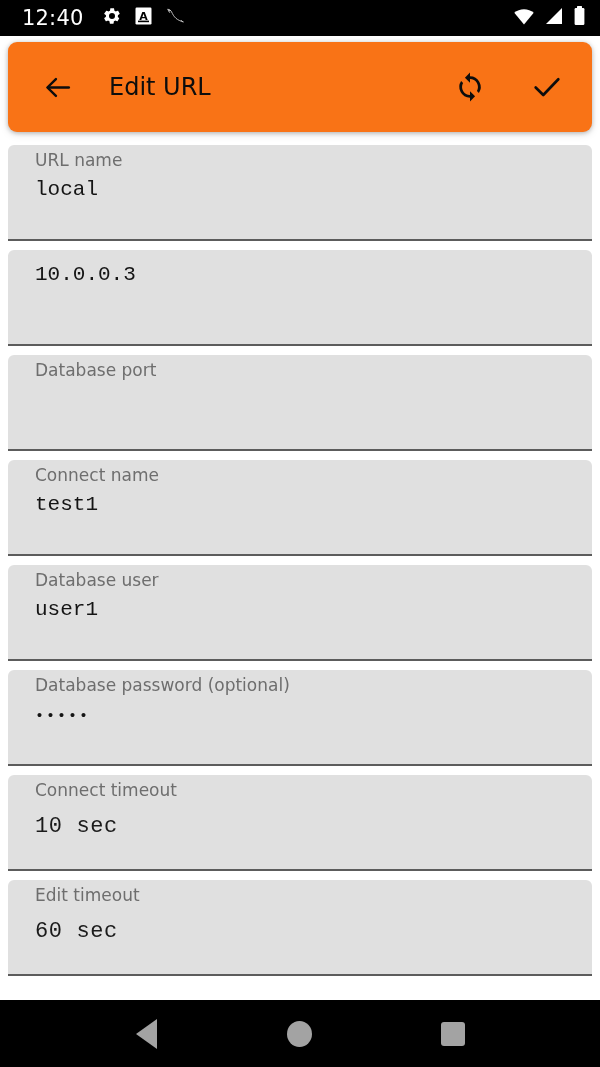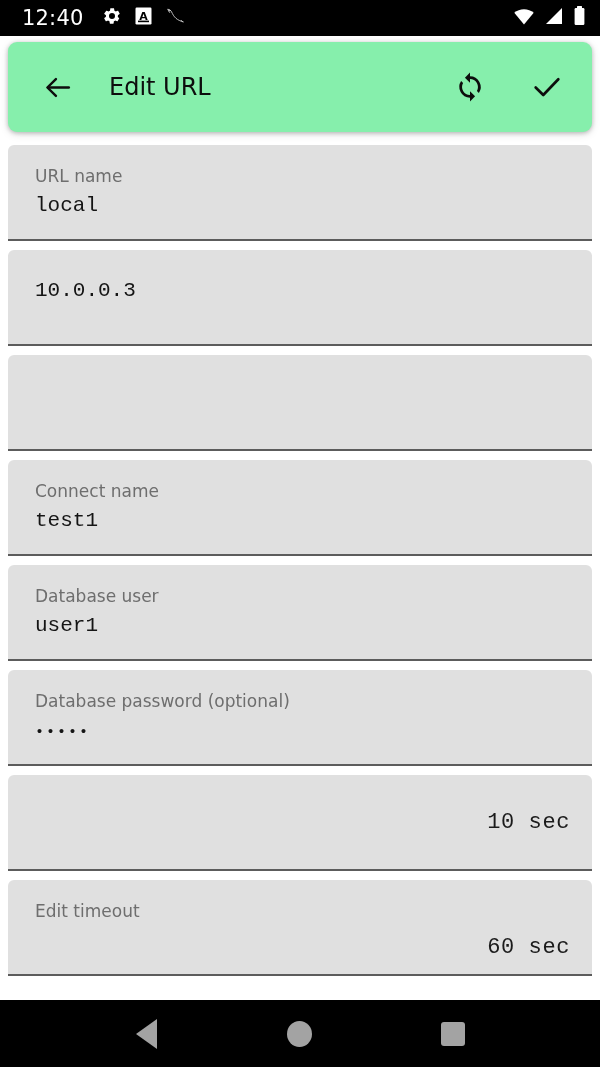--- a/index.html
+++ b/index.html
@@ -22,21 +22,21 @@
     font-family:"DejaVu Sans", sans-serif; line-height:1;
   }
   .sb-left-icons { display:flex; align-items:center; gap:13px; margin-left:18px; }
   .sb-spacer { flex:1 1 auto; }
   .sb-right-icons { display:flex; align-items:center; gap:9px; }
   .sb-ico { display:block; }
 
   
   .toolbar-card {
     position:absolute; left:8px; top:42px; width:584px; height:90px;
-    background:#86efac; border-radius:9px;
+    background:#f97316; border-radius:9px;
     box-shadow:0 1px 4px rgba(0,0,0,0.22), 0 2px 9px rgba(0,0,0,0.13);
     display:flex; align-items:center; padding:0 22px 0 30px;
   }
   .tb-back { width:40px; height:40px; display:flex; align-items:center; justify-content:center; flex:0 0 auto; cursor:pointer; }
   .tb-title {
     font-size:24px; color:#0d0d0d; margin-left:31px;
     font-family:"DejaVu Sans", sans-serif; white-space:nowrap;
   }
   .tb-spacer { flex:1 1 auto; }
   .tb-action { width:46px; height:46px; display:flex; align-items:center; justify-content:center; flex:0 0 auto; cursor:pointer; }
@@ -46,33 +46,33 @@
   .form-list {
     position:absolute; left:0; top:145px; width:600px; height:855px;
     overflow:hidden;
   }
   .field {
     position:relative; margin:0 8px 9px 8px;
     background:#e0e0e0;
     border-radius:6px 6px 0 0;
     border-bottom:2px solid #5c5c5c;
     height:96px;
-    padding:22px 20px 0 27px;
+    padding:6px 20px 0 27px;
     cursor:text;
   }
   .field-label {
     font-size:17px; color:#6e6e6e; line-height:1.15;
     font-family:"DejaVu Sans", sans-serif;
   }
   .field-value {
     font-size:21px; color:#151515; line-height:1.25; margin-top:6px;
     font-family:Liberation Mono, monospace;
   }
   .field.numeric .field-value {
-    text-align:right; font-size:22px; color:#1b1b1b;
+    text-align:left; font-size:22px; color:#1b1b1b;
     margin-top:12px; padding-right:2px; letter-spacing:.6px;
   }
   .field-value .dots { letter-spacing:2px; font-size:15px; }
 
   
   .navbar {
     position:absolute; left:0; bottom:0; width:600px; height:67px;
     background:#000000; display:flex; align-items:center; justify-content:space-around;
     padding:0 70px;
   }
@@ -164,38 +164,40 @@
     <div class="field">
       <div class="field-label">URL name</div>
       <div class="field-value">local</div>
     </div>
 
     <div class="field">
       <div class="field-value">10.0.0.3</div>
     </div>
 
     <div class="field">
+      <div class="field-label">Database port</div>
     </div>
 
     <div class="field">
       <div class="field-label">Connect name</div>
       <div class="field-value">test1</div>
     </div>
 
     <div class="field">
       <div class="field-label">Database user</div>
       <div class="field-value">user1</div>
     </div>
 
     <div class="field">
       <div class="field-label">Database password (optional)</div>
       <div class="field-value"><span class="dots">•••••</span></div>
     </div>
 
     <div class="field numeric">
+      <div class="field-label">Connect timeout</div>
       <div class="field-value">10 sec</div>
     </div>
 
     <div class="field numeric">
       <div class="field-label">Edit timeout</div>
       <div class="field-value">60 sec</div>
     </div>
 
   </div>
 

